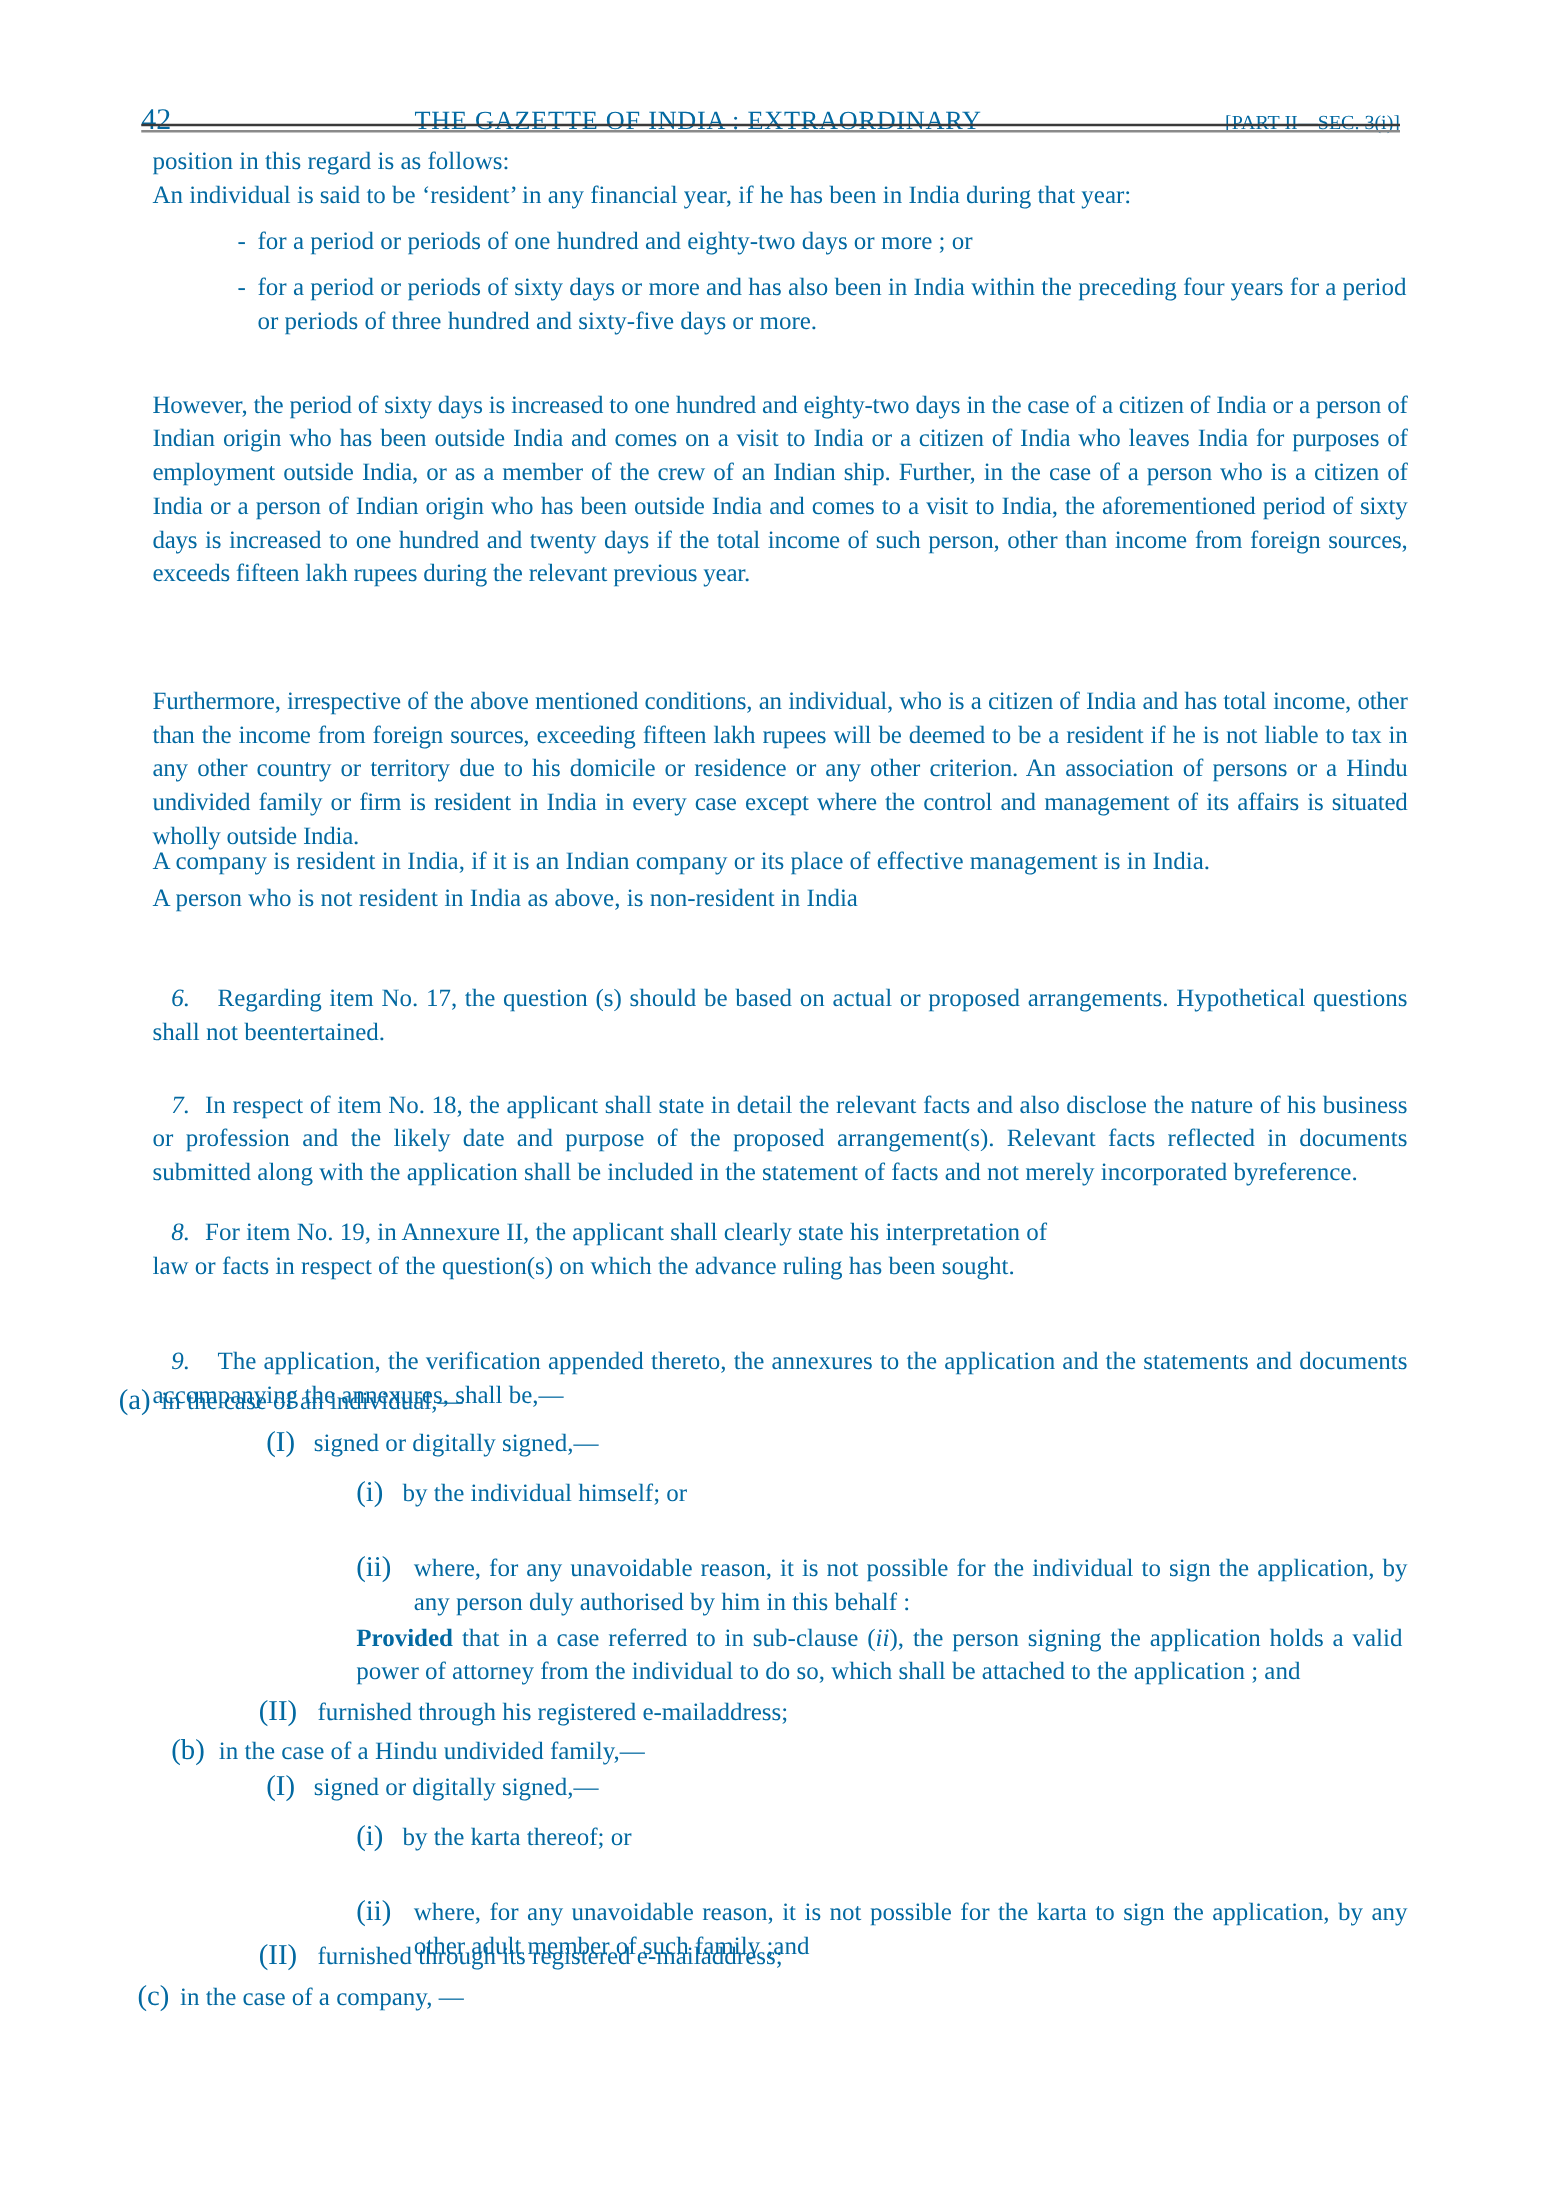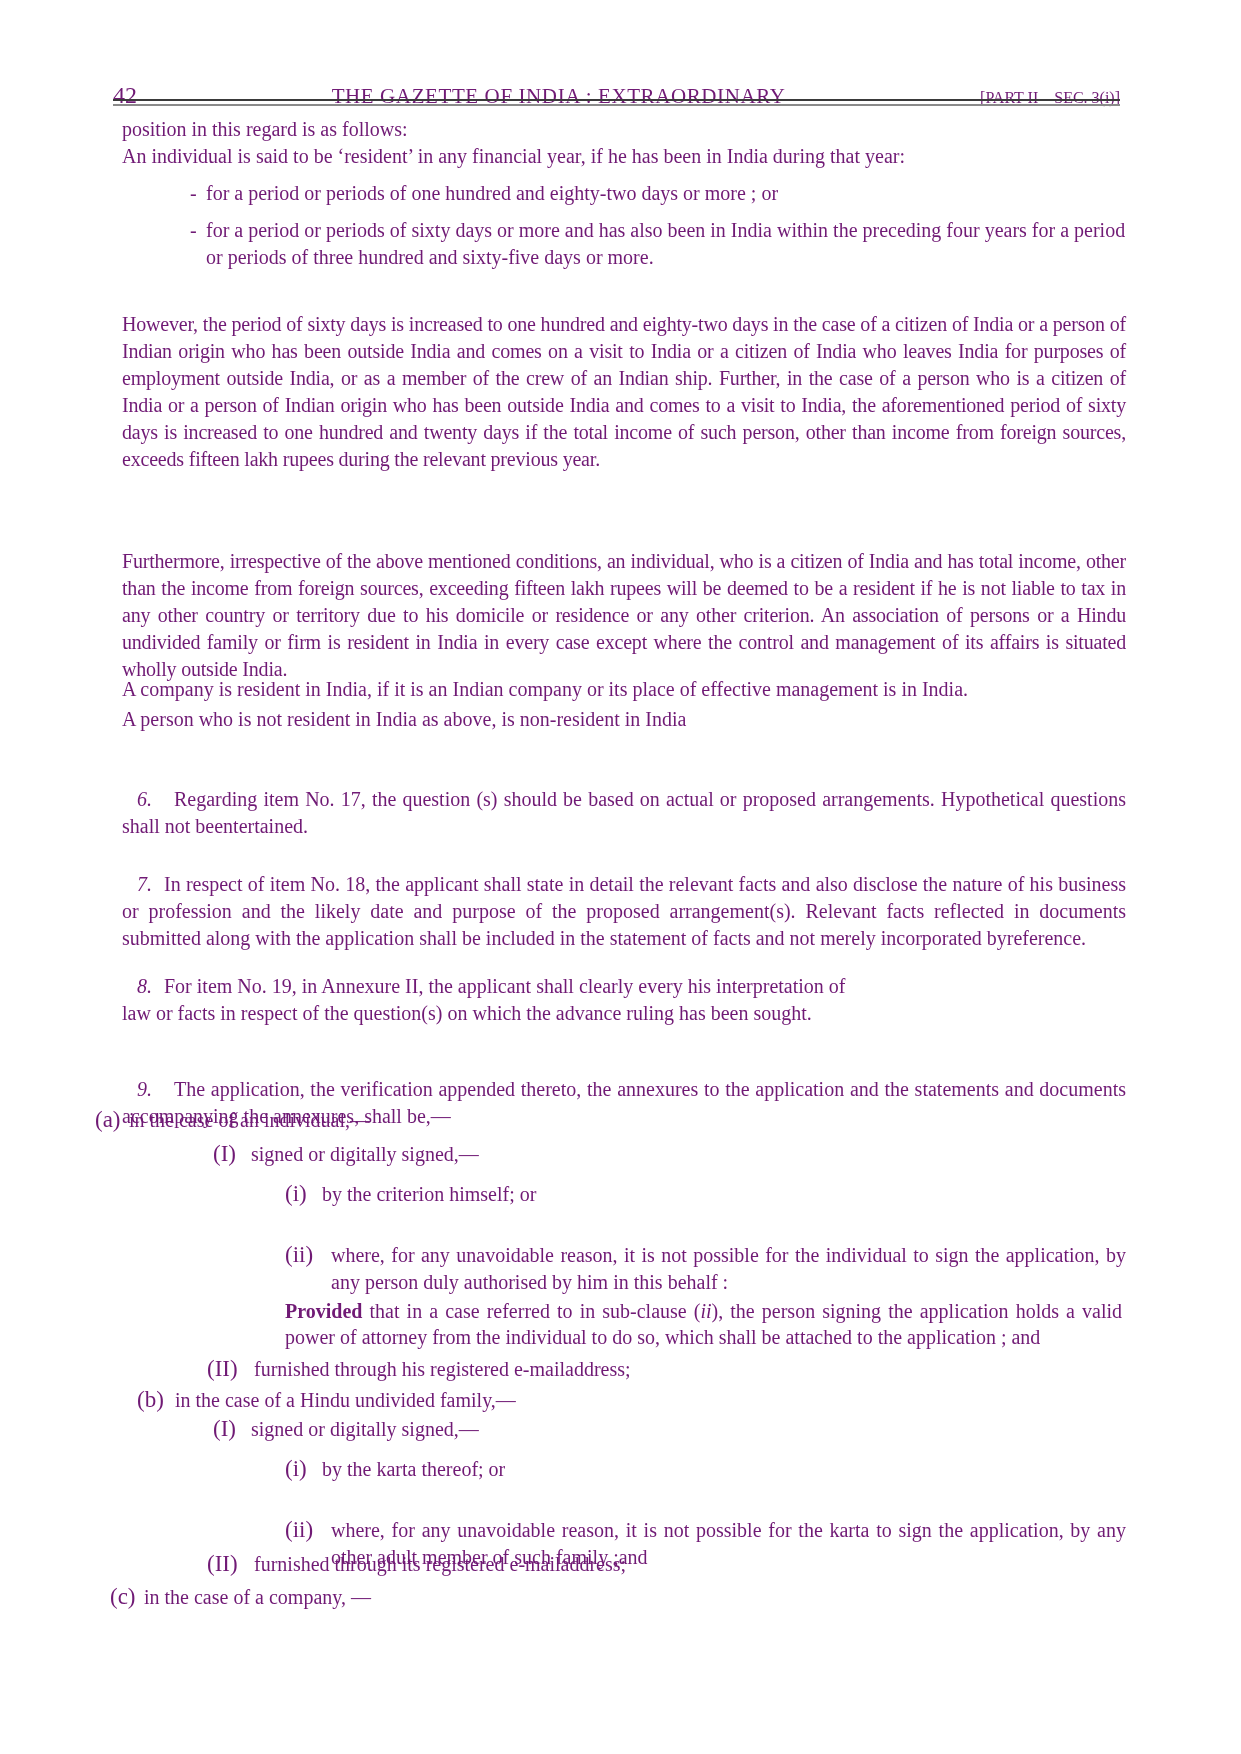--- a/index.html
+++ b/index.html
@@ -1,21 +1,21 @@
 <!DOCTYPE html>
 <html><head>
 <meta charset="utf-8">
 <style>
   html,body{margin:0;padding:0;background:#e8e8e8;}
   .page{
     position:relative;
     width:1241px;height:1754px;
     background:#ffffff;
     font-family:"Liberation Serif", serif;
-    color:#701a75;
+    color:#0369a1;
     font-size:20px;line-height:27px;
     overflow:hidden;
   }
   .abs{position:absolute;}
   
   .hdr{left:113px;top:66px;width:1007px;display:flex;align-items:baseline;}
   .pn{font-size:24px;}
   .ht{flex:1;text-align:center;font-size:21px;letter-spacing:.6px;margin-top:17px;}
   .hs{font-size:16px;}
   .rule{left:113px;top:99px;width:1007px;height:3px;
@@ -70,39 +70,39 @@
   <p class="abs col just tight" style="top:287px">However, the period of sixty days is increased to one hundred and eighty-two days in the case of a citizen of India or a person of Indian origin who has been outside India and comes on a visit to India or a citizen of India who leaves India for purposes of employment outside India, or as a member of the crew of an Indian ship. Further, in the case of a person who is a citizen of India or a person of Indian origin who has been outside India and comes to a visit to India, the aforementioned period of sixty days is increased to one hundred and twenty days if the total income of such person, other than income from foreign sources, exceeds fifteen lakh rupees during the relevant previous year.</p>
   <p class="abs col just tight" style="top:524px">Furthermore, irrespective of the above mentioned conditions, an individual, who is a citizen of India and has total income, other than the income from foreign sources, exceeding fifteen lakh rupees will be deemed to be a resident if he is not liable to tax in any other country or territory due to his domicile or residence or any other criterion. An association of persons or a Hindu undivided family or firm is resident in India in every case except where the control and management of its affairs is situated wholly outside India.</p>
   <p class="abs col" style="top:706px">A person who is not resident in India as above, is non-resident in India</p>
   <p class="abs col" style="top:676px">A company is resident in India, if it is an Indian company or its place of effective management is in India.</p>
 
   <p class="abs col just" style="top:762px;text-indent:15px"><span class="inum gapw">6.</span><span>Regarding item No. 17, the question (s) should be based on actual or proposed arrangements. Hypothetical questions shall not beentertained.</span></p>
 
   <p class="abs col just" style="top:847px;text-indent:15px"><span class="inum gaps">7.</span><span>In respect of item No. 18, the applicant shall state in detail the relevant facts and also disclose the nature of his business or profession and the likely date and purpose of the proposed arrangement(s). Relevant facts reflected in documents submitted along with the application shall be included in the statement of facts and not merely incorporated byreference.</span></p>
 
   <div class="abs col" style="top:973px">
-    <p style="text-indent:15px"><span class="inum gaps">8.</span><span>For item No. 19, in Annexure II, the applicant shall clearly every his interpretation of</span></p>
+    <p style="text-indent:15px"><span class="inum gaps">8.</span><span>For item No. 19, in Annexure II, the applicant shall clearly state his interpretation of</span></p>
     <p>law or facts in respect of the question(s) on which the advance ruling has been sought.</p>
   </div>
 
   <p class="abs col just" style="top:1052px;text-indent:15px"><span class="inum gapw">9.</span><span>The application, the verification appended thereto, the annexures to the application and the statements and documents accompanying the annexures, shall be,—</span></p>
 
   <div class="abs row" style="left:95px;top:1106px;width:1031px">
     <span class="mk mk-a">(a)</span>
     <span>in the case of an individual,—</span>
   </div>
 
   <div class="abs row" style="left:213px;top:1140px;width:913px">
     <span class="mk mk-I">(I)</span>
     <span>signed or digitally signed,—</span>
   </div>
 
   <div class="abs row" style="left:285px;top:1180px;width:841px">
     <span class="mk mk-i">(i)</span>
-    <span>by the criterion himself; or</span>
+    <span>by the individual himself; or</span>
   </div>
 
   <div class="abs row" style="left:285px;top:1218px;width:841px">
     <span class="mk mk-ii">(ii)</span>
     <span class="just" style="flex:1">where, for any unavoidable reason, it is not possible for the individual to sign the application, by any person duly authorised by him in this behalf :</span>
   </div>
 
   <div class="abs just" style="left:285px;top:1274px;width:837px;line-height:26px">
     <span class="bold">Provided</span><span> that in a case referred to in sub-clause (</span><span class="ital">ii</span><span>), the person signing the application holds a valid power of attorney from the individual to do so, which shall be attached to the application ; and</span>
   </div>

